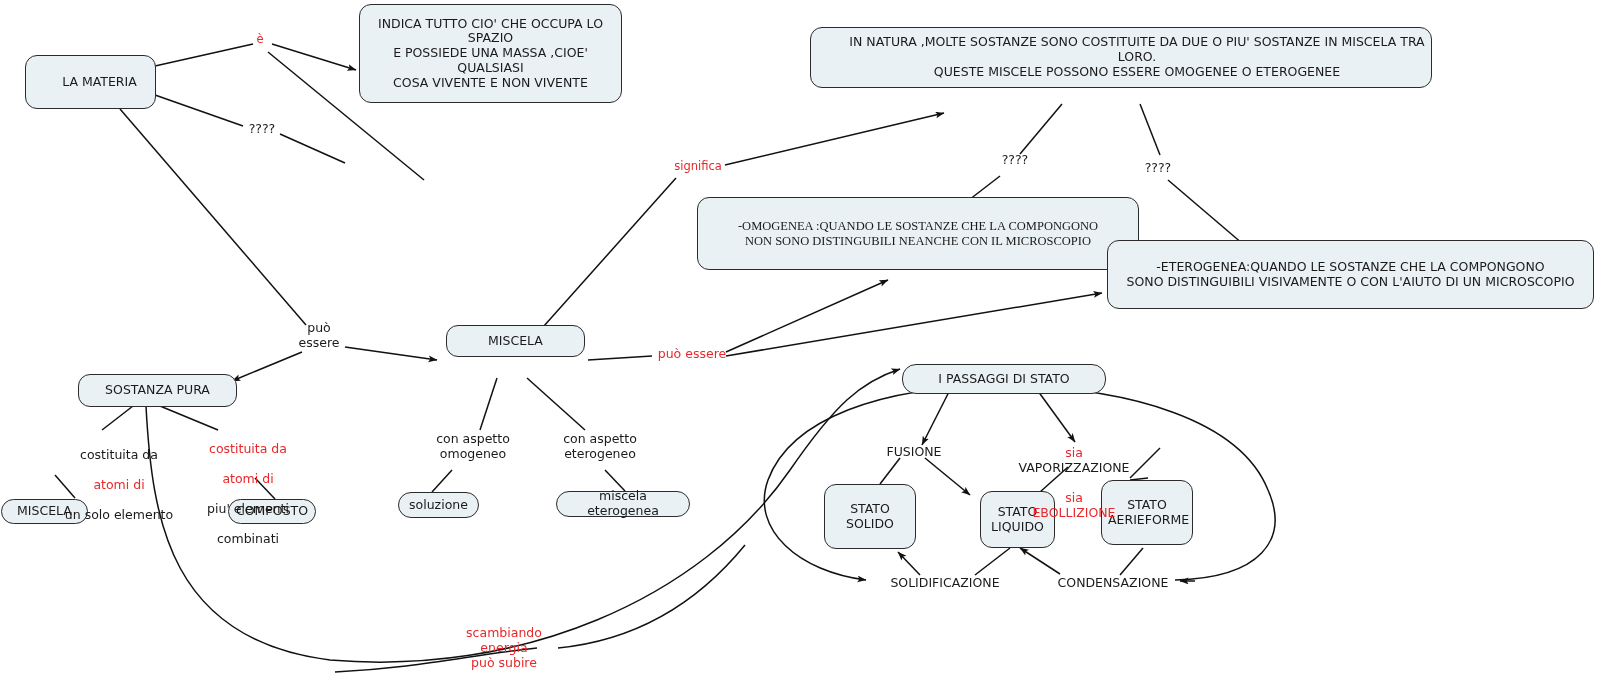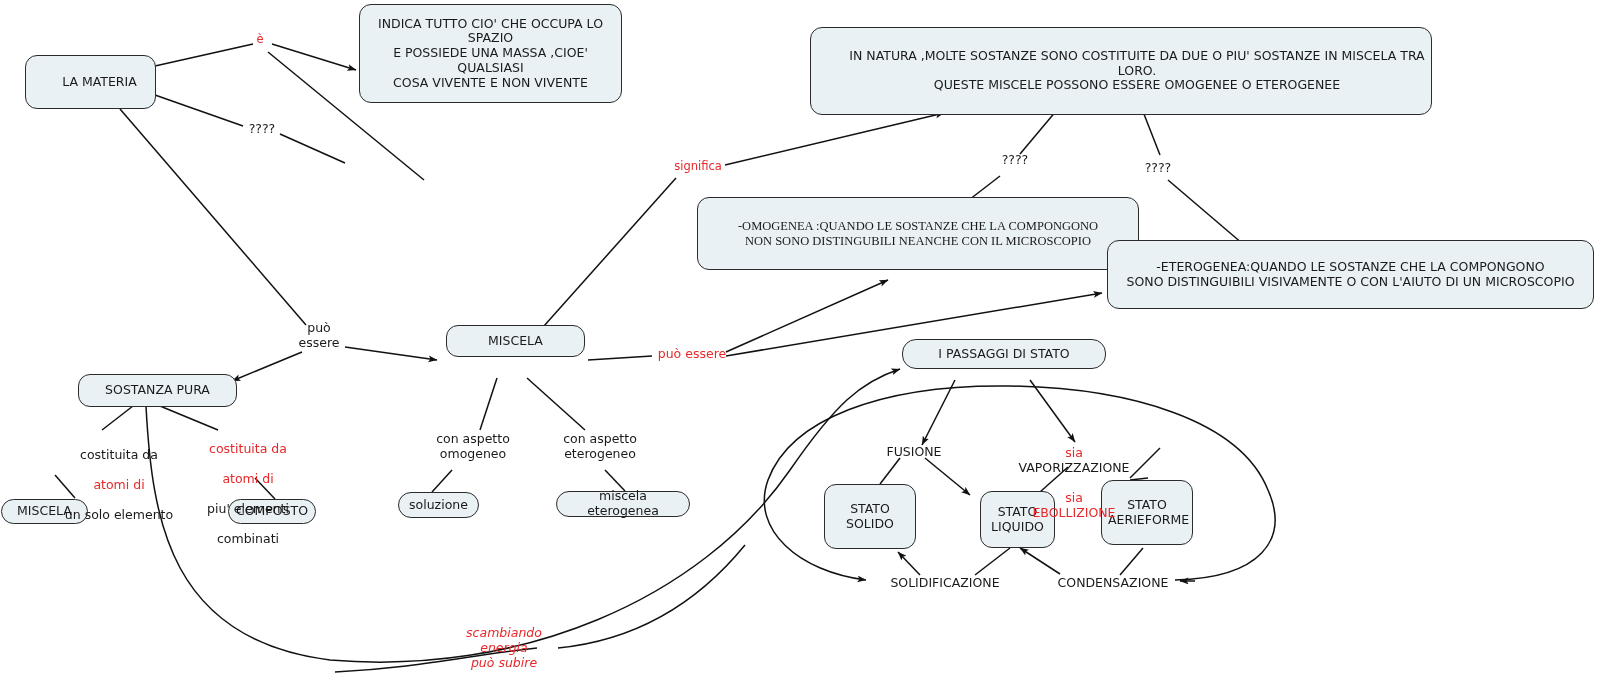--- a/index.html
+++ b/index.html
@@ -116,21 +116,21 @@
     <span class="txt">LA MATERIA</span>
   </div>
 
   <div class="node f12" style="left:359px;top:4px;width:263px;height:99px;">
     <span class="txt">INDICA TUTTO CIO' CHE OCCUPA LO SPAZIO
 E POSSIEDE UNA MASSA ,CIOE' QUALSIASI
 COSA VIVENTE E NON VIVENTE</span>
   </div>
 
 
-  <div class="node f12" style="left:810px;top:27px;width:622px;height:88px;padding-left:38px;">
+  <div class="node f12" style="left:810px;top:27px;width:622px;height:61px;padding-left:38px;">
     <span class="txt">IN NATURA ,MOLTE SOSTANZE SONO COSTITUITE DA DUE O PIU' SOSTANZE IN MISCELA TRA LORO.
 QUESTE MISCELE POSSONO ESSERE OMOGENEE O ETEROGENEE</span>
   </div>
 
   <div class="node f12" style="left:697px;top:197px;width:442px;height:73px;font-family:Liberation Serif, serif;">
     <span class="txt">-OMOGENEA :QUANDO LE SOSTANZE CHE LA COMPONGONO
 NON SONO DISTINGUBILI NEANCHE CON IL MICROSCOPIO</span>
   </div>
 
   <div class="node f12" style="left:1107px;top:240px;width:487px;height:69px;">
@@ -155,21 +155,21 @@
   </div>
 
   <div class="node small f12" style="left:398px;top:492px;width:81px;height:26px;">
     <span class="txt">soluzione</span>
   </div>
 
   <div class="node small f12" style="left:556px;top:491px;width:134px;height:26px;">
     <span class="txt">miscela eterogenea</span>
   </div>
 
-  <div class="node f12" style="left:902px;top:339px;width:204px;height:30px;border-radius:14px;">
+  <div class="node f12" style="left:902px;top:364px;width:204px;height:30px;border-radius:14px;">
     <span class="txt">I PASSAGGI DI STATO</span>
   </div>
 
   <div class="node f12" style="left:824px;top:484px;width:92px;height:65px;">
     <span class="txt">STATO
 SOLIDO</span>
   </div>
 
   <div class="node f12" style="left:980px;top:491px;width:75px;height:57px;">
     <span class="txt">STATO
@@ -221,17 +221,17 @@
     <span class="r">sia</span>
     <span class="k">VAPORIZZAZIONE</span><br>
     <span class="r">sia</span>
     <span class="r">EBOLLIZIONE</span>
   </div>
 
   <div class="lbl f12" style="left:886px;top:575px;width:118px;">SOLIDIFICAZIONE</div>
 
   <div class="lbl f12" style="left:1054px;top:575px;width:118px;">CONDENSAZIONE</div>
 
-  <div class="lbl red f12" style="left:461px;top:625px;width:86px;font-style:italic;">scambiando
+  <div class="lbl red f12" style="left:461px;top:625px;width:86px;">scambiando
 energia
 può subire</div>
 
 </div>
 
 </body></html>

